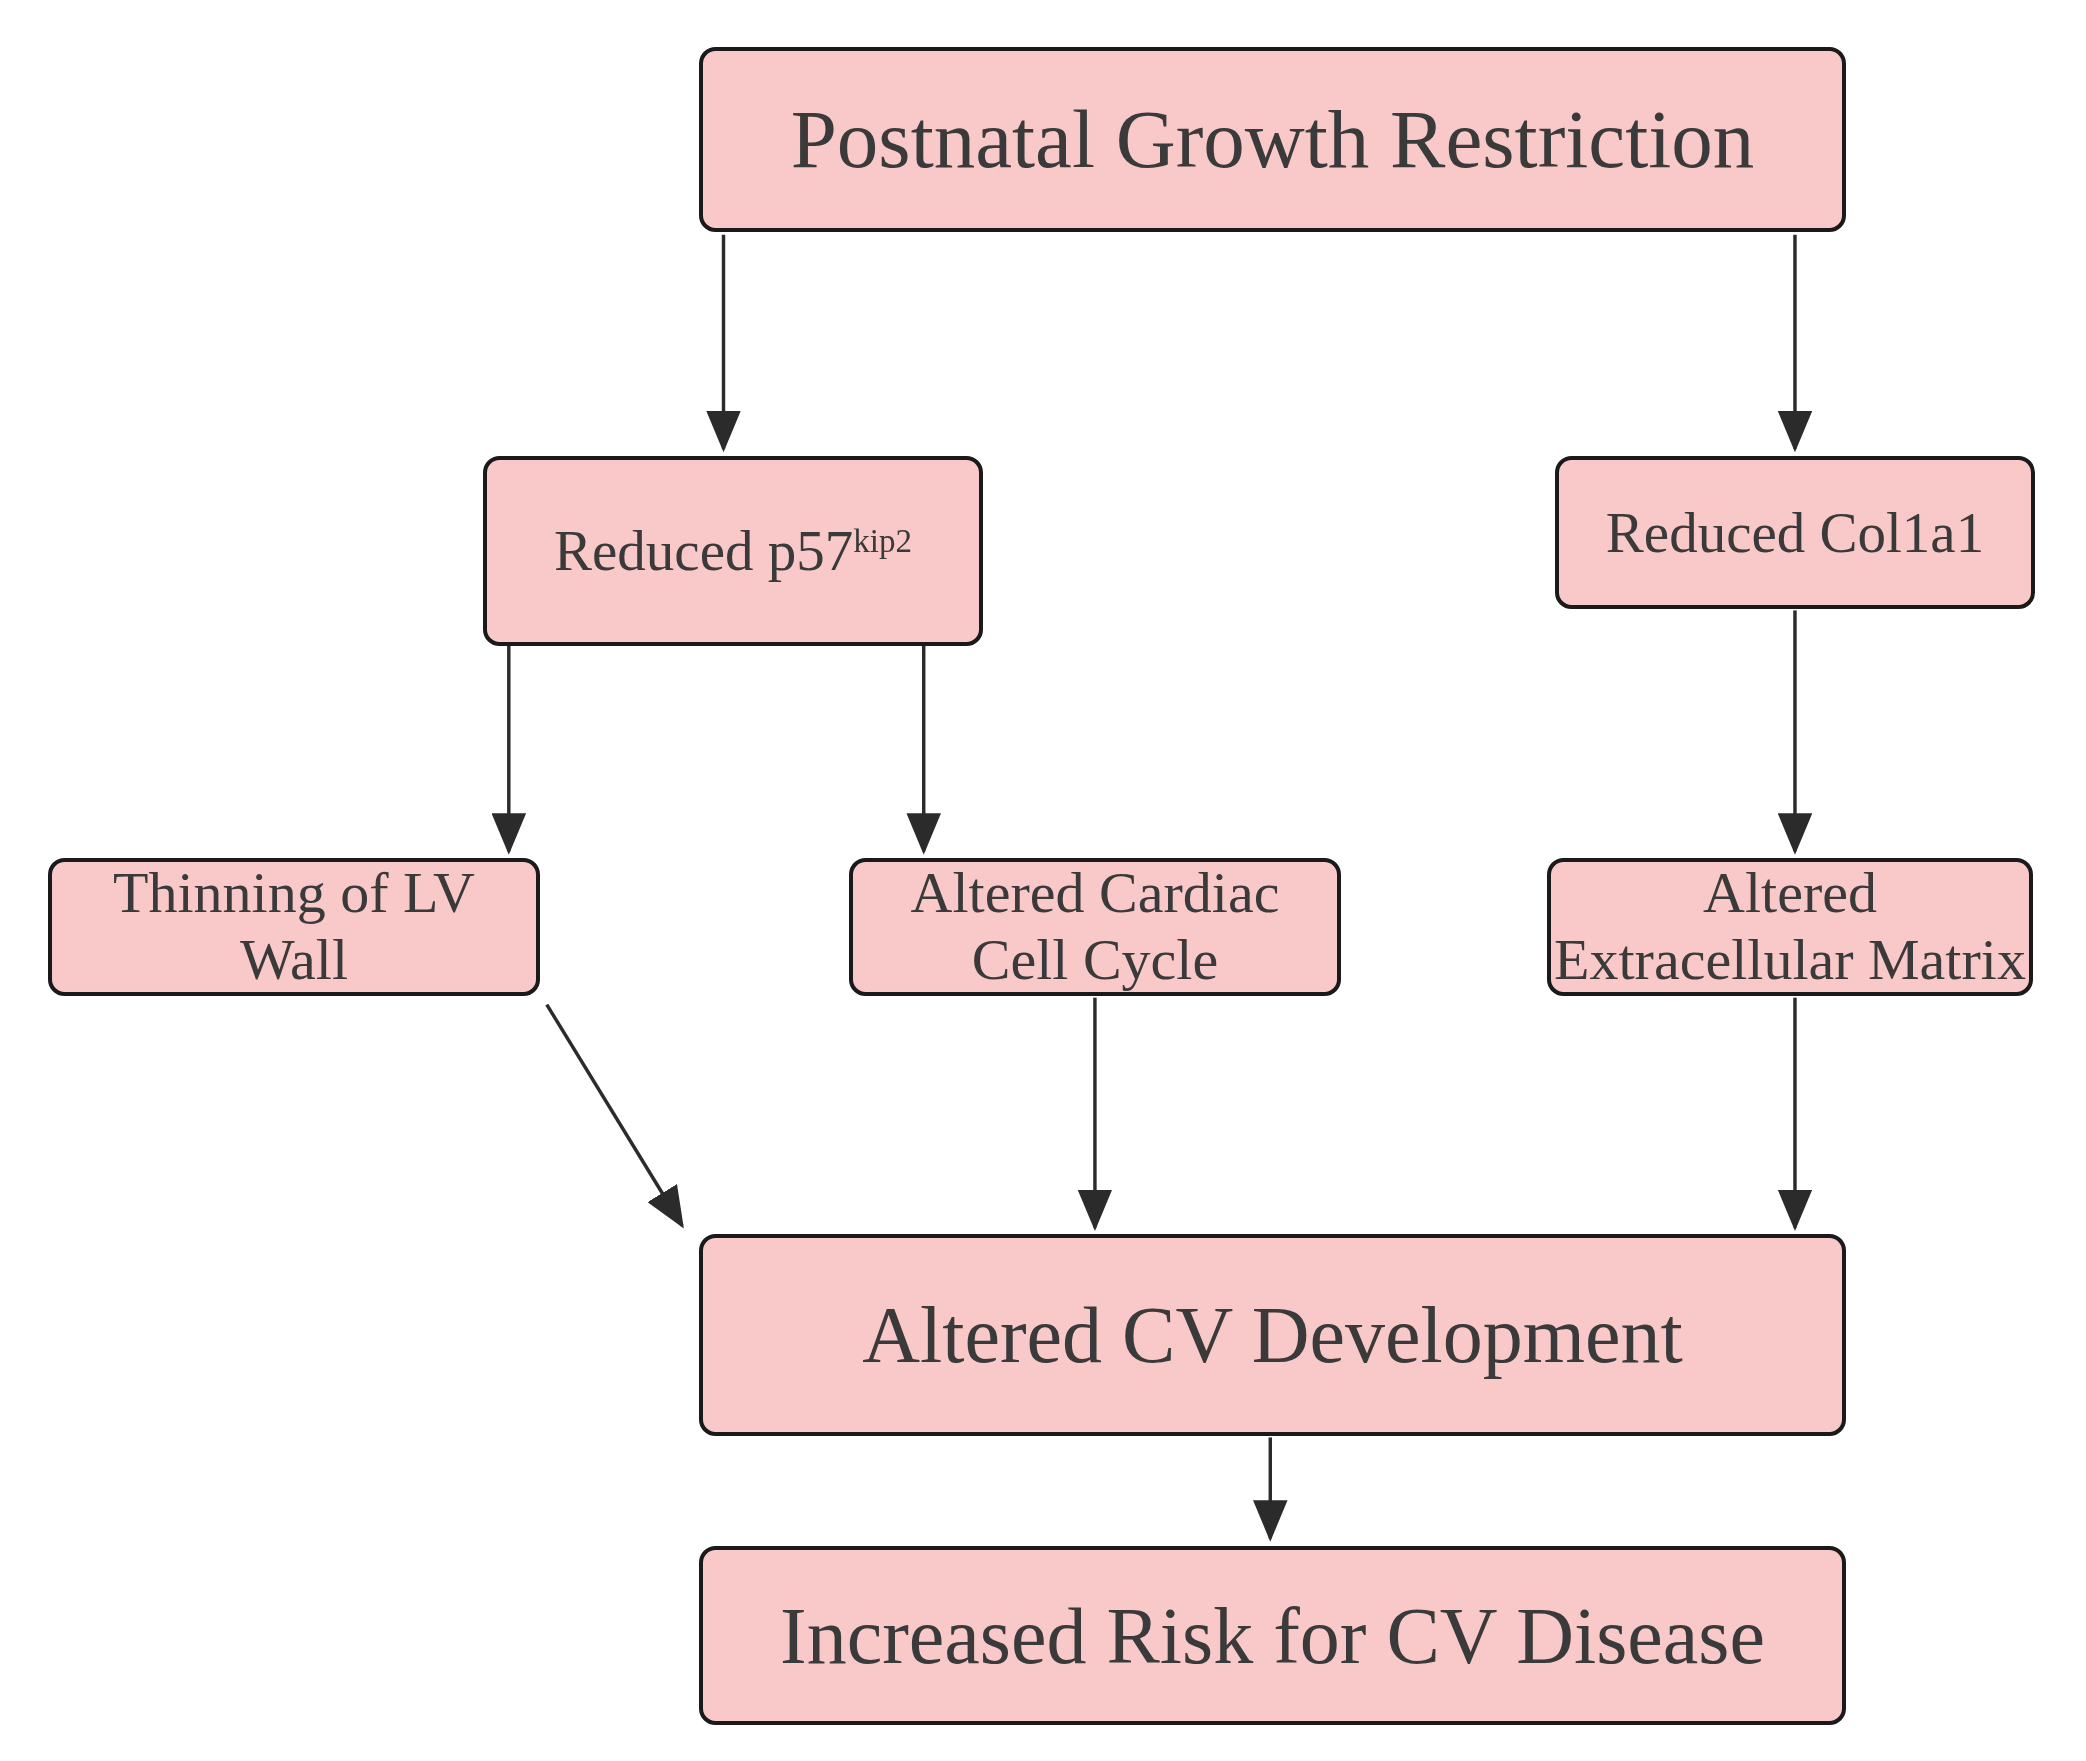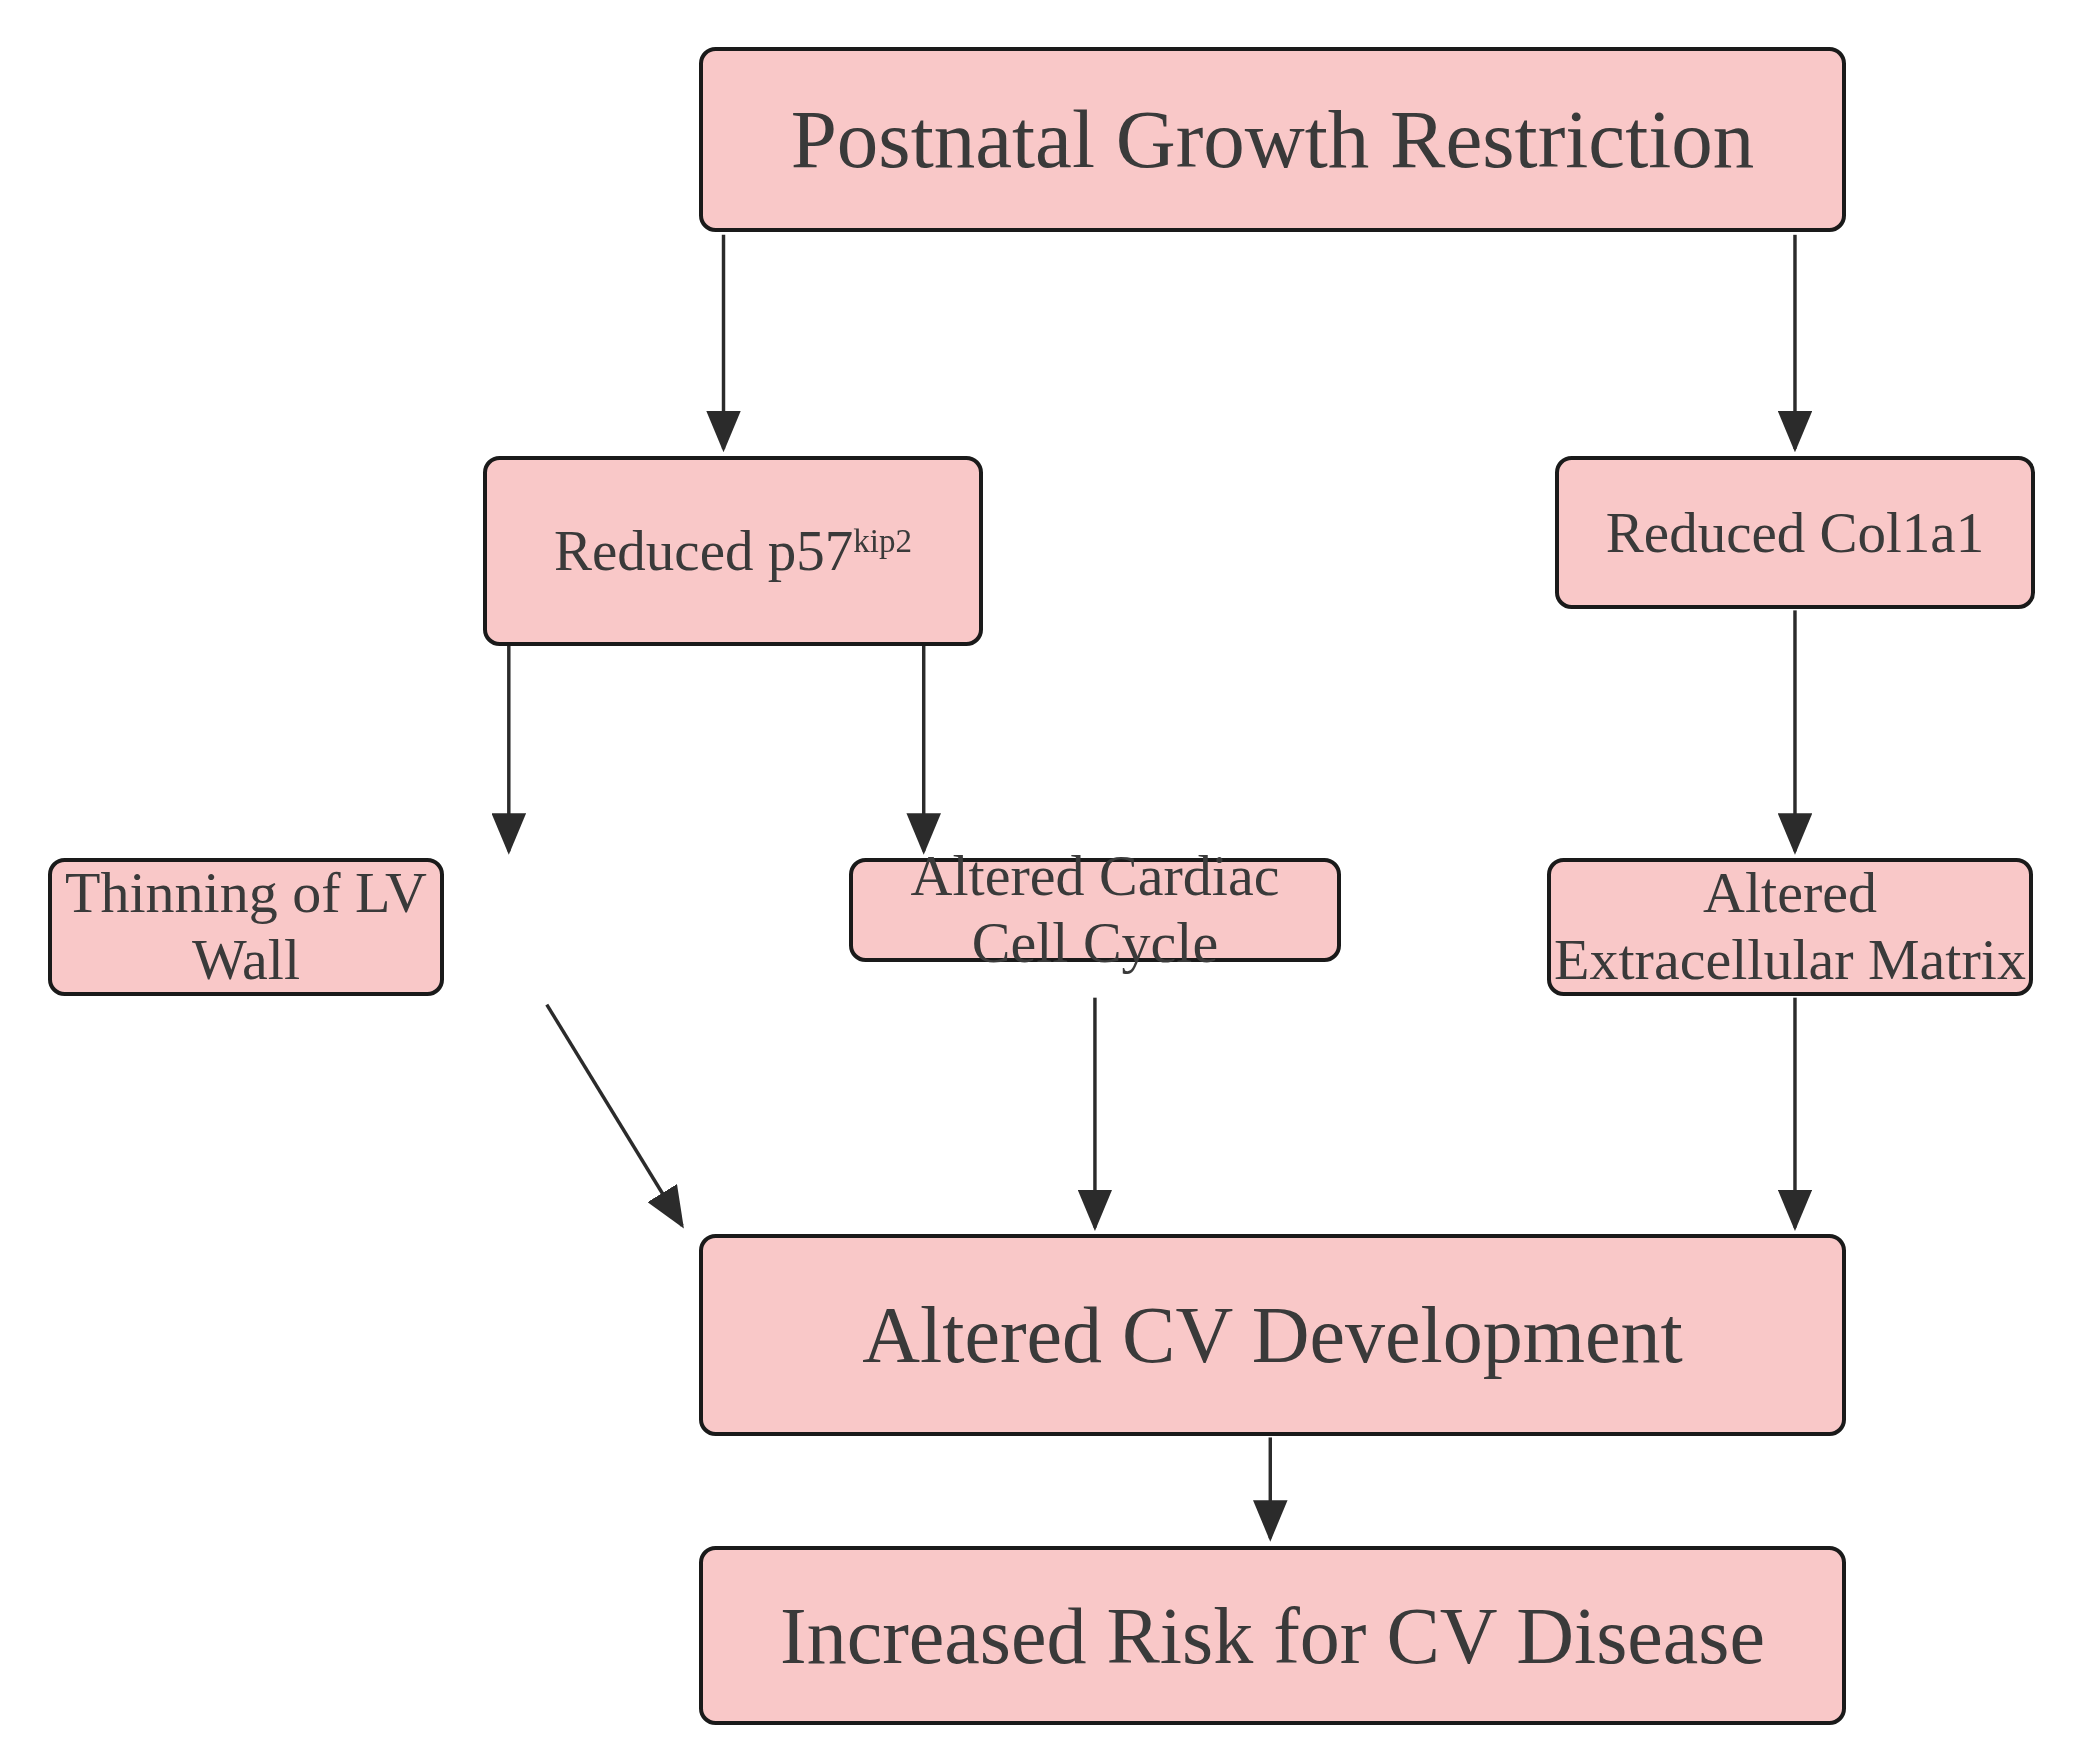--- a/index.html
+++ b/index.html
@@ -42,22 +42,22 @@
     font-size: 0.58em;
     vertical-align: baseline;
     position: relative;
     top: -0.55em;
   }
 
   
   #node-postnatal { left: 699px; top:   47px; width: 1147px; height: 185px; font-size: 83px; }
   #node-p57       { left:  483px; top:  456px; width:  500px; height: 190px; font-size:  57px; }
   #node-col1a1    { left: 1555px; top:  456px; width:  480px; height: 153px; font-size:  57px; }
-  #node-thinning  { left:   48px; top: 858px; width:  396px; height: 138px; font-size:  58px; }
-  #node-cardiac   { left: 849px; top: 858px; width:  492px; height: 104px; font-size:  58px; }
+  #node-thinning  { left:   48px; top: 858px; width:  492px; height: 138px; font-size:  58px; }
+  #node-cardiac   { left: 849px; top: 858px; width:  492px; height: 138px; font-size:  58px; }
   #node-ecm       { left: 1547px; top: 858px; width:  486px; height: 138px; font-size:  58px; }
   #node-cvdev     { left: 699px; top: 1234px; width: 1147px; height: 202px; font-size: 80px; }
   #node-risk      { left: 699px; top: 1546px; width: 1147px; height: 179px; font-size: 80px; }
 </style>
 </head>
 <body>
 
 <div class="canvas">
 
   <svg class="edges" viewBox="0 0 3023 2552" xmlns="http://www.w3.org/2000/svg">

